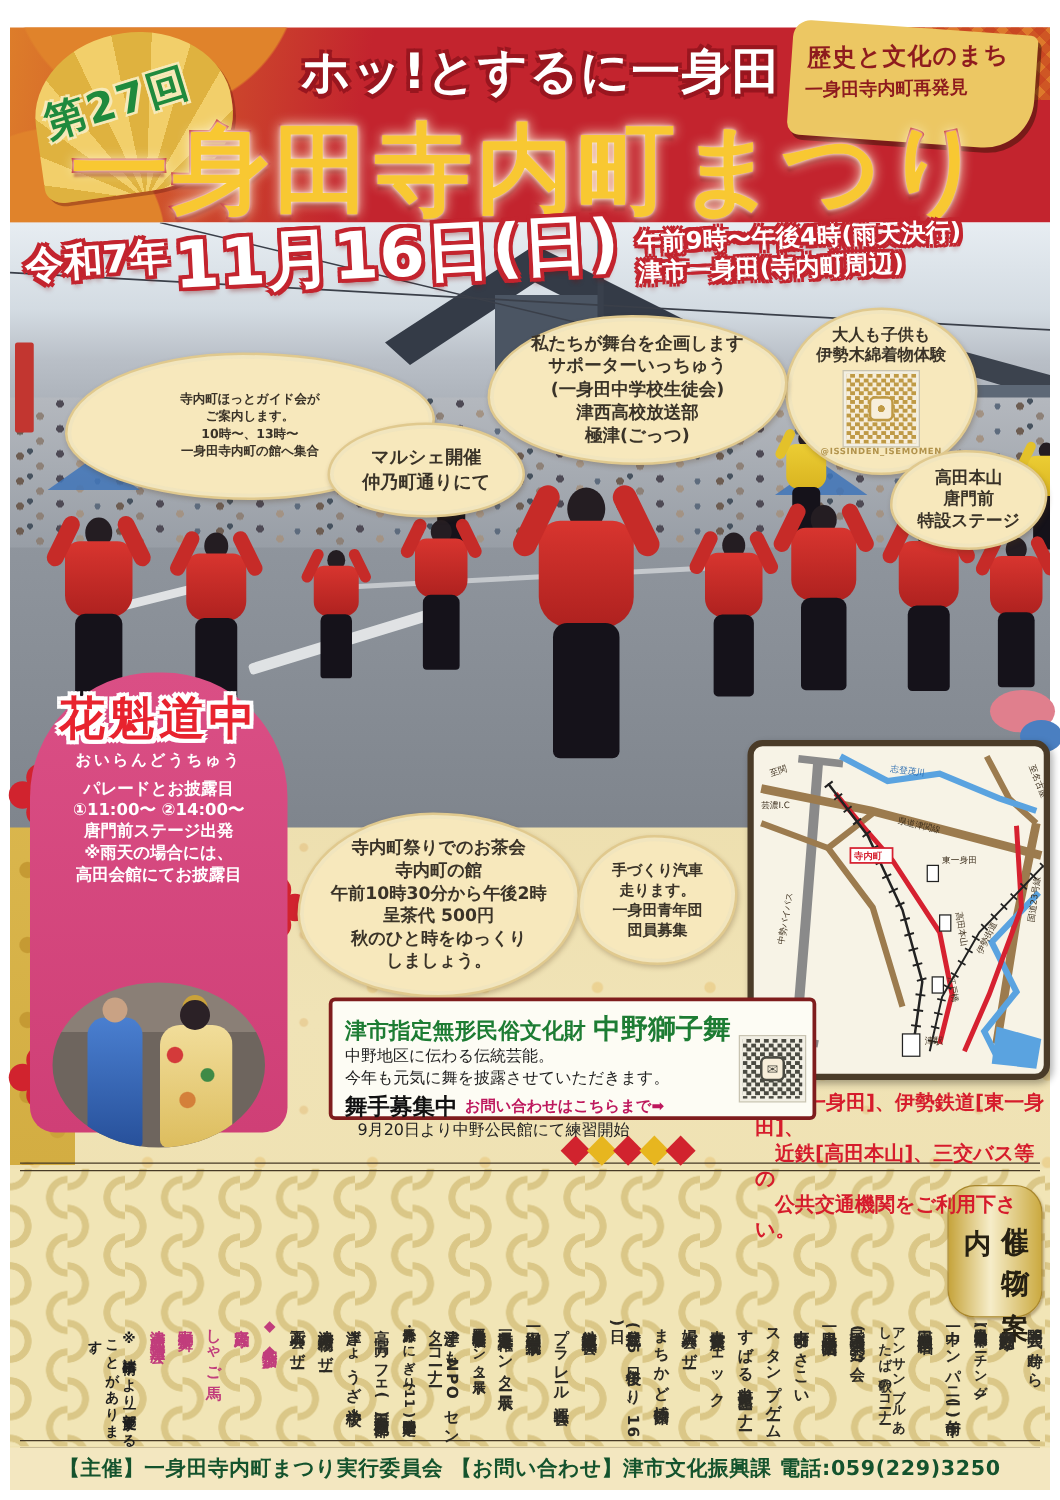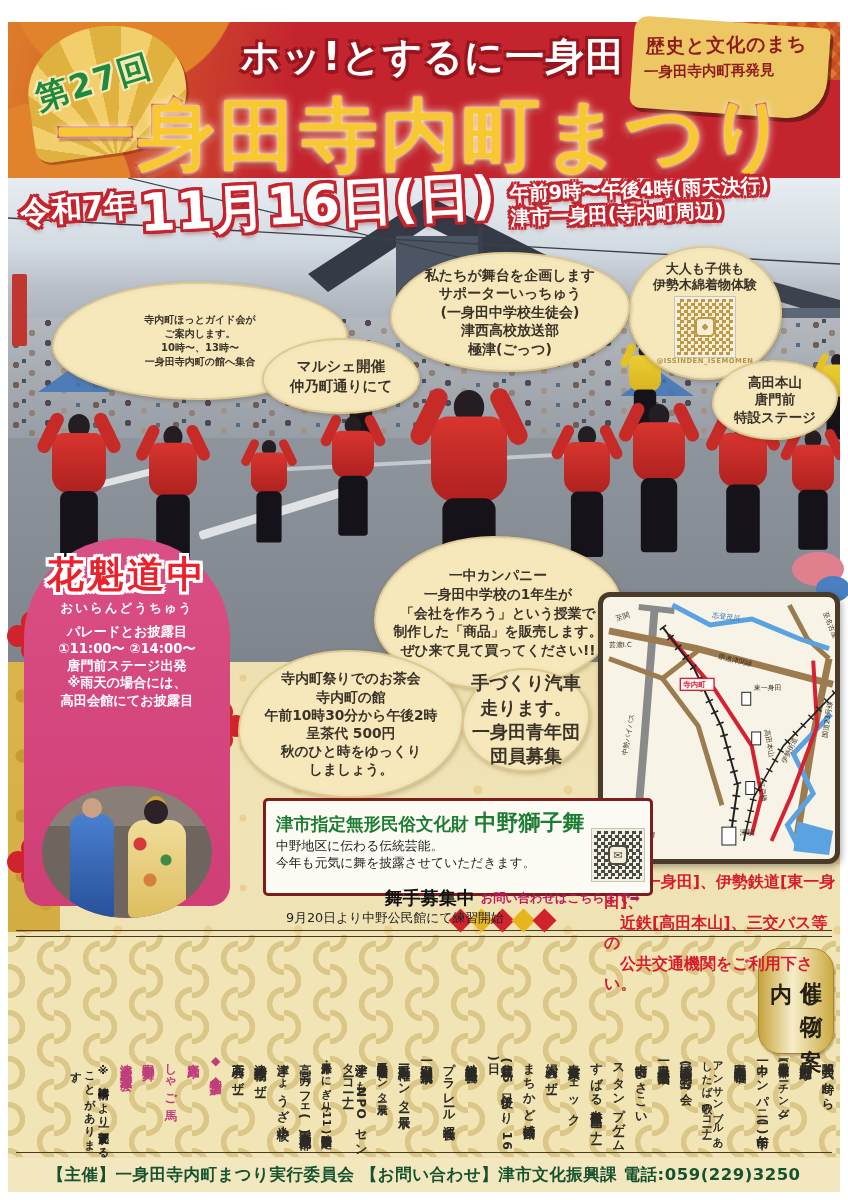--- a/index.html
+++ b/index.html
@@ -300,32 +300,27 @@
     <div class="qr-caption">@ISSINDEN_ISEMOMEN</div>
   </div>
   <div class="bubble" style="left:390px;top:252px;width:236px;height:116px;font-size:14px;line-height:1.32;">私たちが舞台を企画します
 サポーターいっちゅう
 (一身田中学校生徒会)
 津西高校放送部
 極津(ごっつ)</div>
   <div class="bubble" style="left:712px;top:360px;width:122px;height:76px;font-size:13.5px;line-height:1.3;">高田本山
 唐門前
 特設ステージ</div>
-  <div class="bubble" style="left:374px;top:536px;width:244px;height:150px;font-size:13.8px;line-height:1.35;">一中カンパニー
-一身田中学校の1年生が
-「会社を作ろう」という授業で
-制作した「商品」を販売します。
-ぜひ来て見て買ってください!!</div>
   <div class="bubble" style="left:238px;top:650px;width:222px;height:144px;font-size:13.8px;line-height:1.32;">寺内町祭りでのお茶会
 寺内町の館
 午前10時30分から午後2時
 呈茶代 500円
 秋のひと時をゆっくり
 しましょう。</div>
-  <div class="bubble" style="left:462px;top:668px;width:124px;height:100px;font-size:18px;line-height:1.35;">手づくり汽車
+  <div class="bubble" style="left:462px;top:668px;width:124px;height:100px;font-size:12px;line-height:1.35;">手づくり汽車
 走ります。
 一身田青年団
 団員募集</div>
 
   <svg class="quatrefoil" width="52" height="52" viewBox="0 0 52 52" style="left:6px;top:610px;">
     <g fill="#d1232e">
         <circle cx="26" cy="12" r="11"></circle>
         <circle cx="26" cy="40" r="11"></circle>
         <circle cx="12" cy="26" r="11"></circle>
         <circle cx="40" cy="26" r="11"></circle>
@@ -413,21 +408,21 @@
   <div class="transit">■JR[一身田]、伊勢鉄道[東一身田]、
 　近鉄[高田本山]、三交バス等の
 　公共交通機関をご利用下さい。</div>
 
   <div class="lion-box">
     <div class="lion-title">
       <span class="pre">津市指定無形民俗文化財</span><span class="main">中野獅子舞</span>
     </div>
     <div class="lion-line">中野地区に伝わる伝統芸能。</div>
     <div class="lion-line">今年も元気に舞を披露させていただきます。</div>
-    <div style="display:flex;align-items:center;margin-top:15px;justify-content:flex-end;">
+    <div style="display:flex;align-items:center;margin-top:2px;">
       <span class="lion-recruit">舞手募集中</span>
       <span class="lion-contact">お問い合わせはこちらまで➡</span>
     </div>
     <div class="lion-line lion-practice">9月20日より中野公民館にて練習開始</div>
     <div class="qr dark" style="position:absolute;right:6px;top:28px;width:48px;height:48px;"></div>
   </div>
 
   <div class="rule" style="top:930px;"></div>
   <div class="diamond-row">
     <span style="background:#d1232e;"></span>

